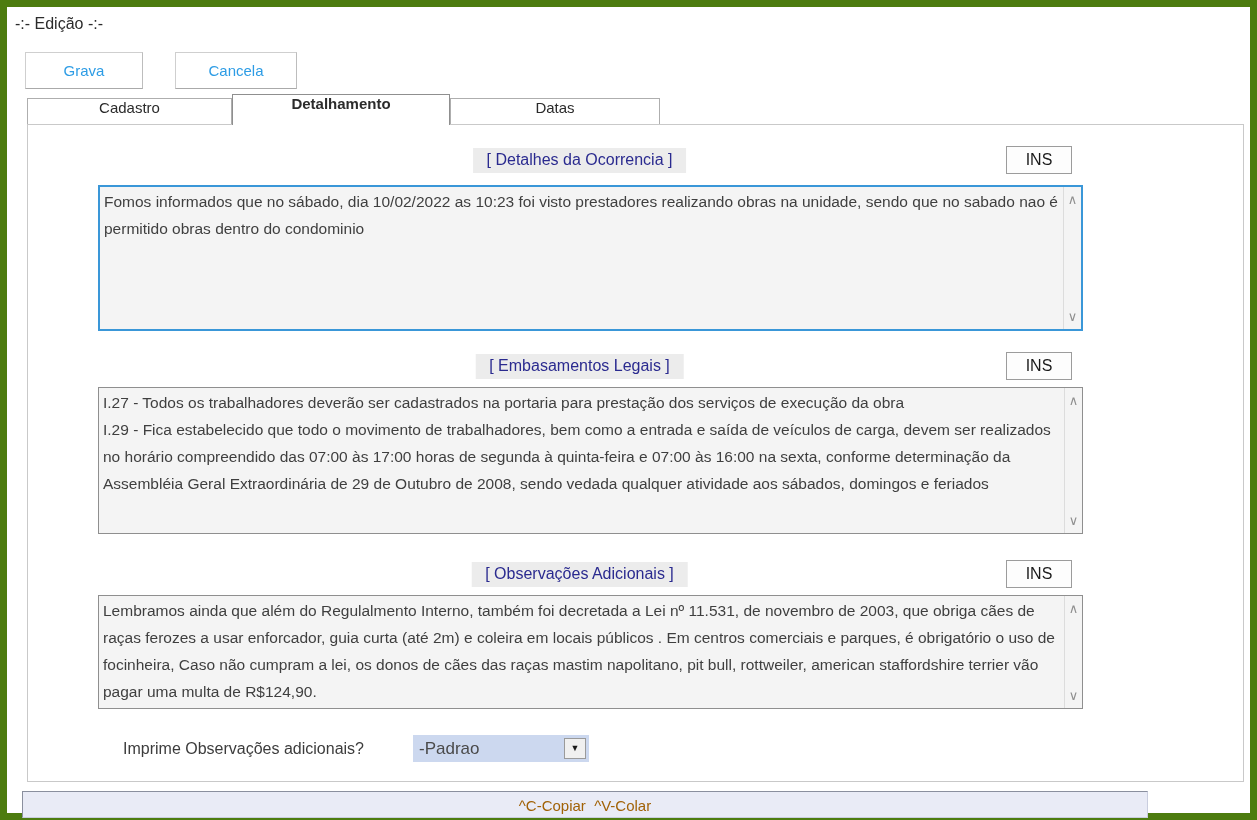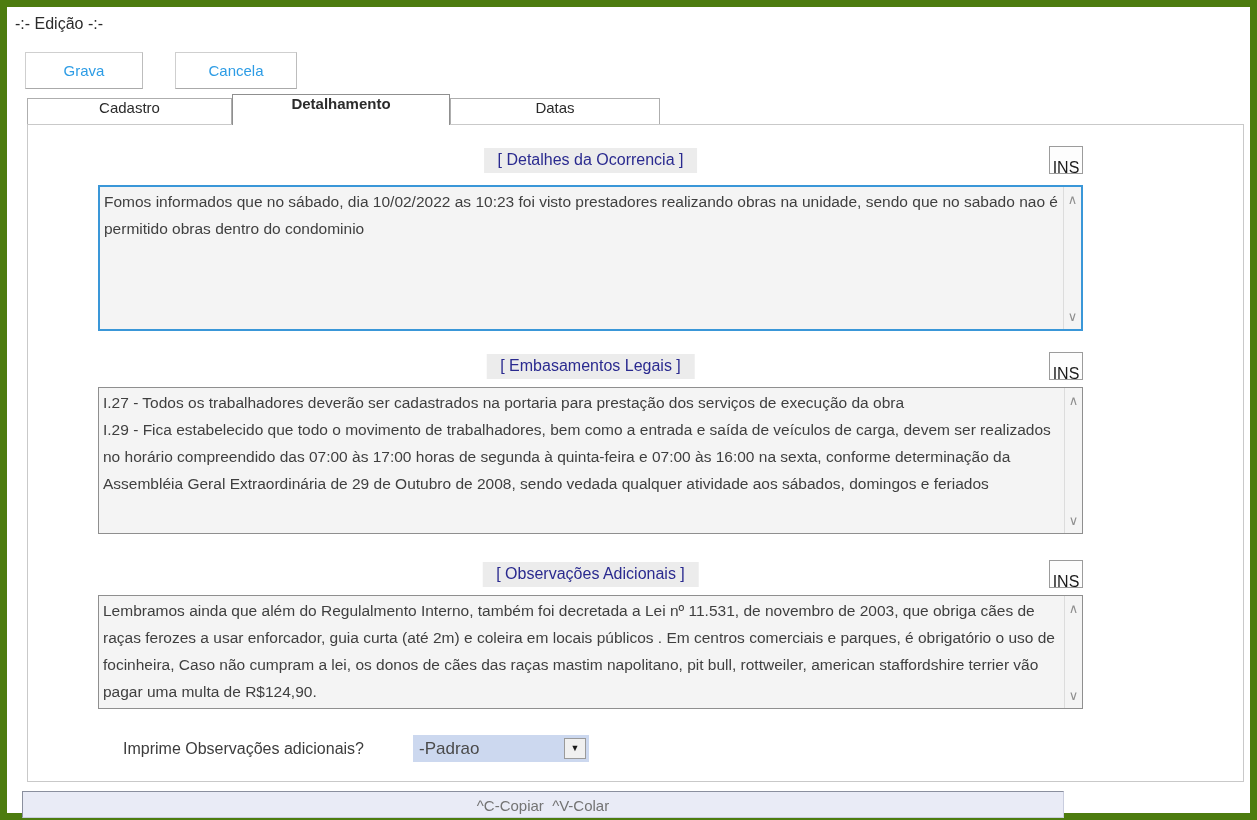--- a/index.html
+++ b/index.html
@@ -51,42 +51,42 @@
   .panel {
     position: absolute;
     left: 20px; top: 117px;
     width: 1217px; height: 658px;
     background: #ffffff;
     border: 1px solid #c9c9c9;
     z-index: 2;
   }
   .sec-header {
     position: absolute;
-    left: 70px; width: 985px; height: 27px;
+    left: 59px; width: 985px; height: 27px;
   }
   .sec-label {
     position: absolute;
     left: 50%; transform: translateX(-50%);
     top: 0;
     background: #ececec;
     color: #2a2a8f;
     font-size: 16px;
     padding: 3px 14px 4px 14px;
     white-space: nowrap;
   }
   .ins-box {
     position: absolute;
     right: 0; top: -2px;
-    width: 34px; height: 28px;
+    width: 66px; height: 28px;
     border: 1px solid #9c9c9c;
     background: #fdfdfd;
     color: #1a1a1a;
     font-size: 16px;
     text-align: center;
-    padding-top: 12px;
+    padding-top: 4px;
   }
   .hdr1 { top: 23px; }
   .hdr2 { top: 229px; }
   .hdr3 { top: 437px; }
 
   .ta {
     position: absolute;
     left: 70px; width: 985px;
     background: #f4f4f4;
     border: 1px solid #8f8f8f;
@@ -151,26 +151,26 @@
     border: 1px solid #9a9a9a;
     text-align: center;
     font-size: 9px;
     color: #1a1a1a;
     line-height: 19px;
     cursor: pointer;
   }
   .statusbar {
     position: absolute;
     left: 15px; top: 784px;
-    width: 1042px; height: 27px;
+    width: 1126px; height: 27px;
     background: #e9ebf6;
     border: 1px solid #c9cdde;
     border-top-color: #8a8f9e;
     border-left-color: #8a8f9e;
-    color: #737373;
+    color: #a16207;
     font-size: 15px;
     text-align: center;
     padding-top: 5px;
     white-space: pre;
   }
 </style>
 </head>
 <body>
 
 <div class="window">

